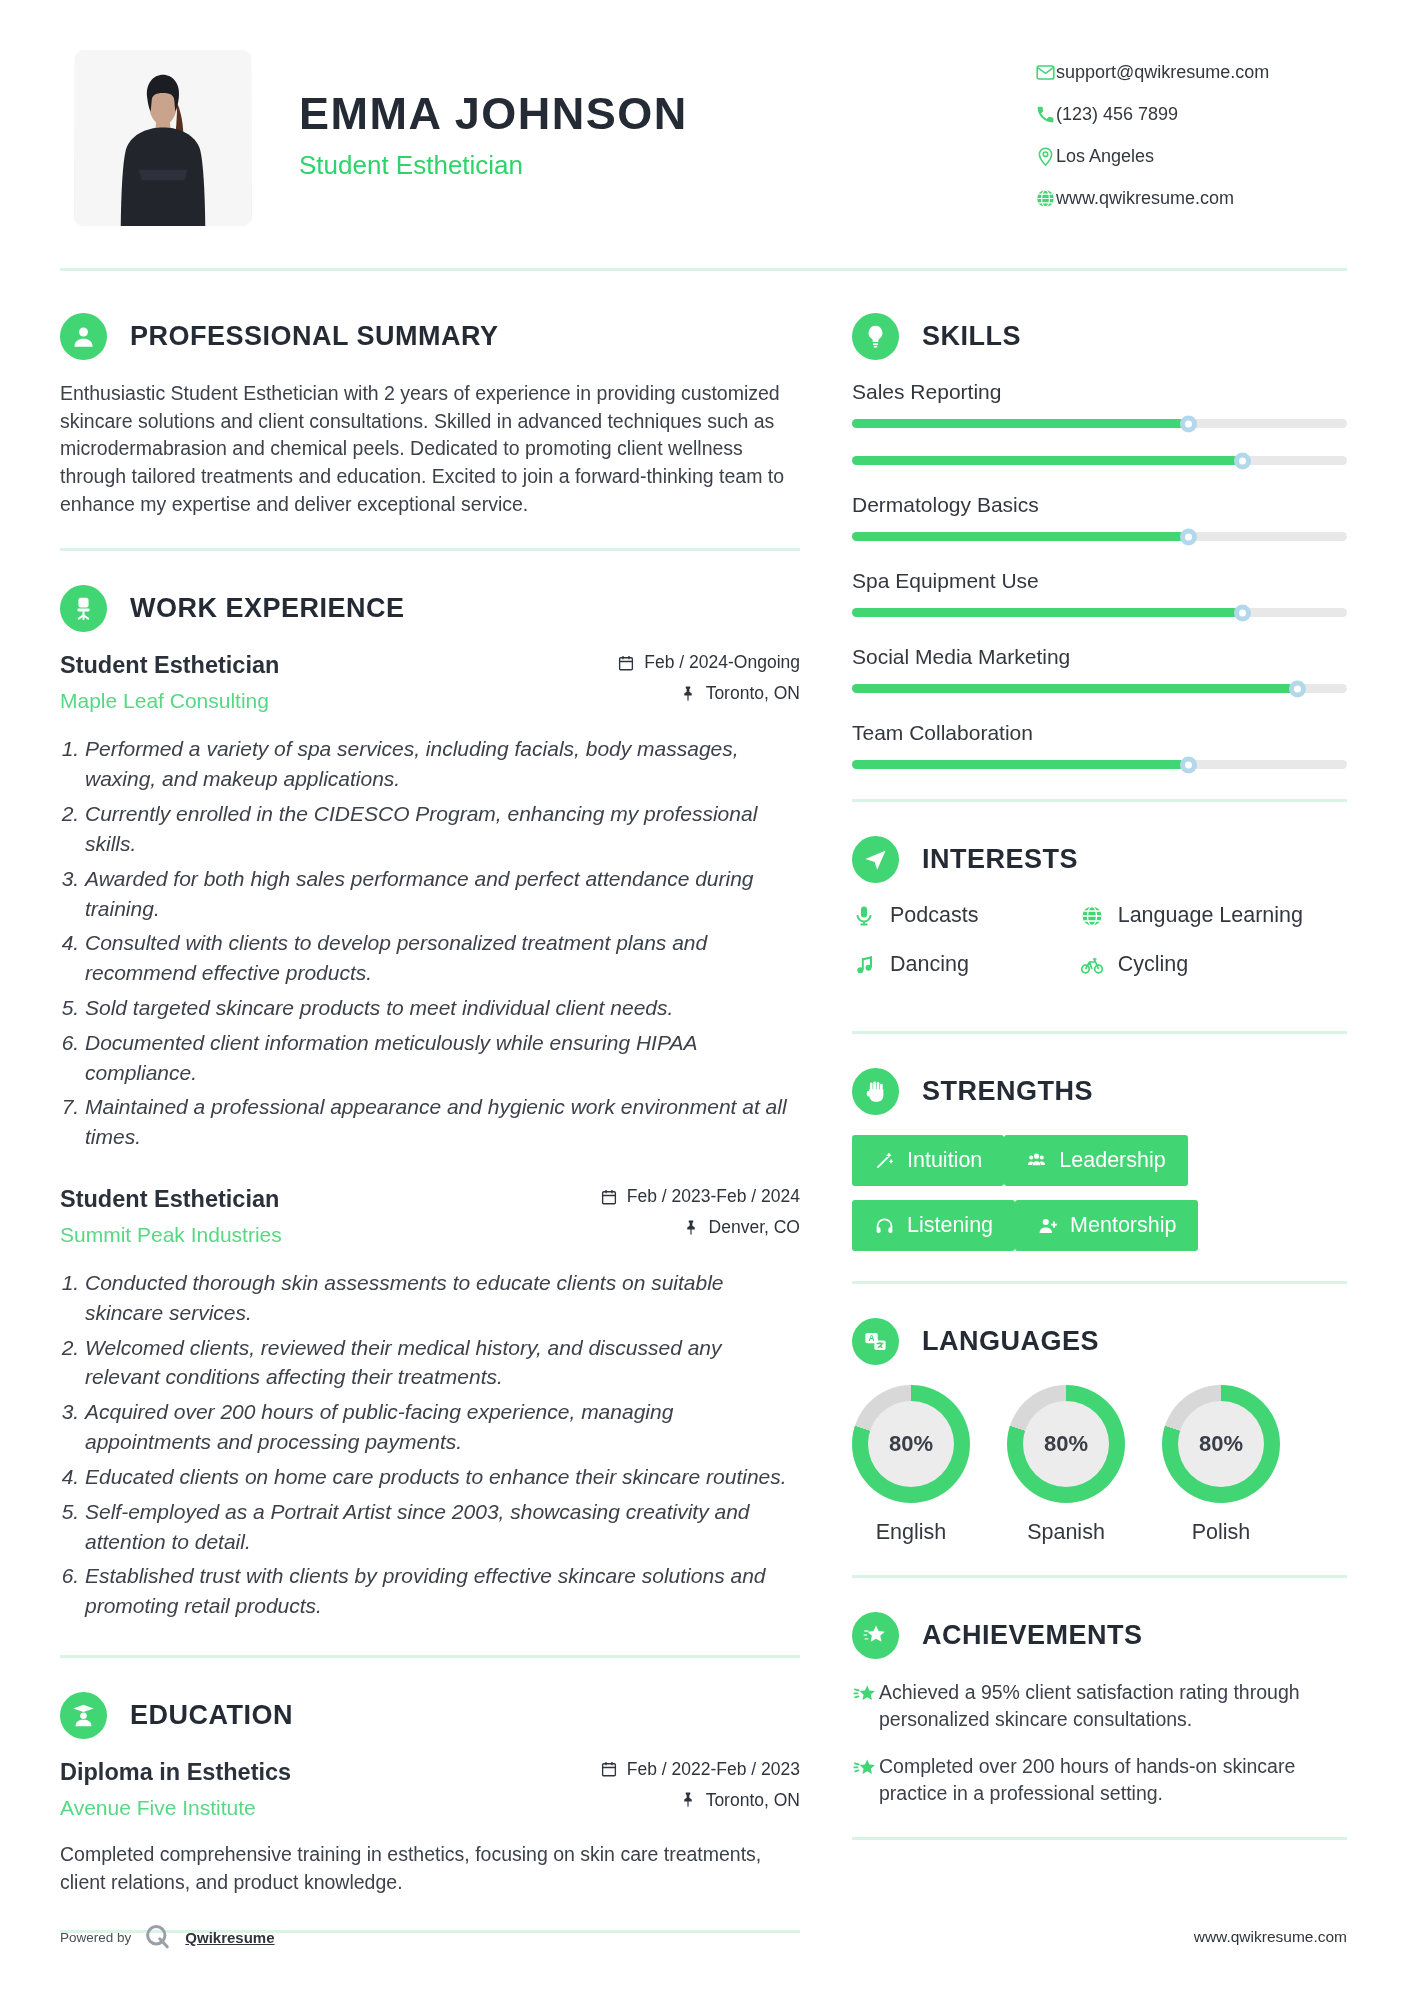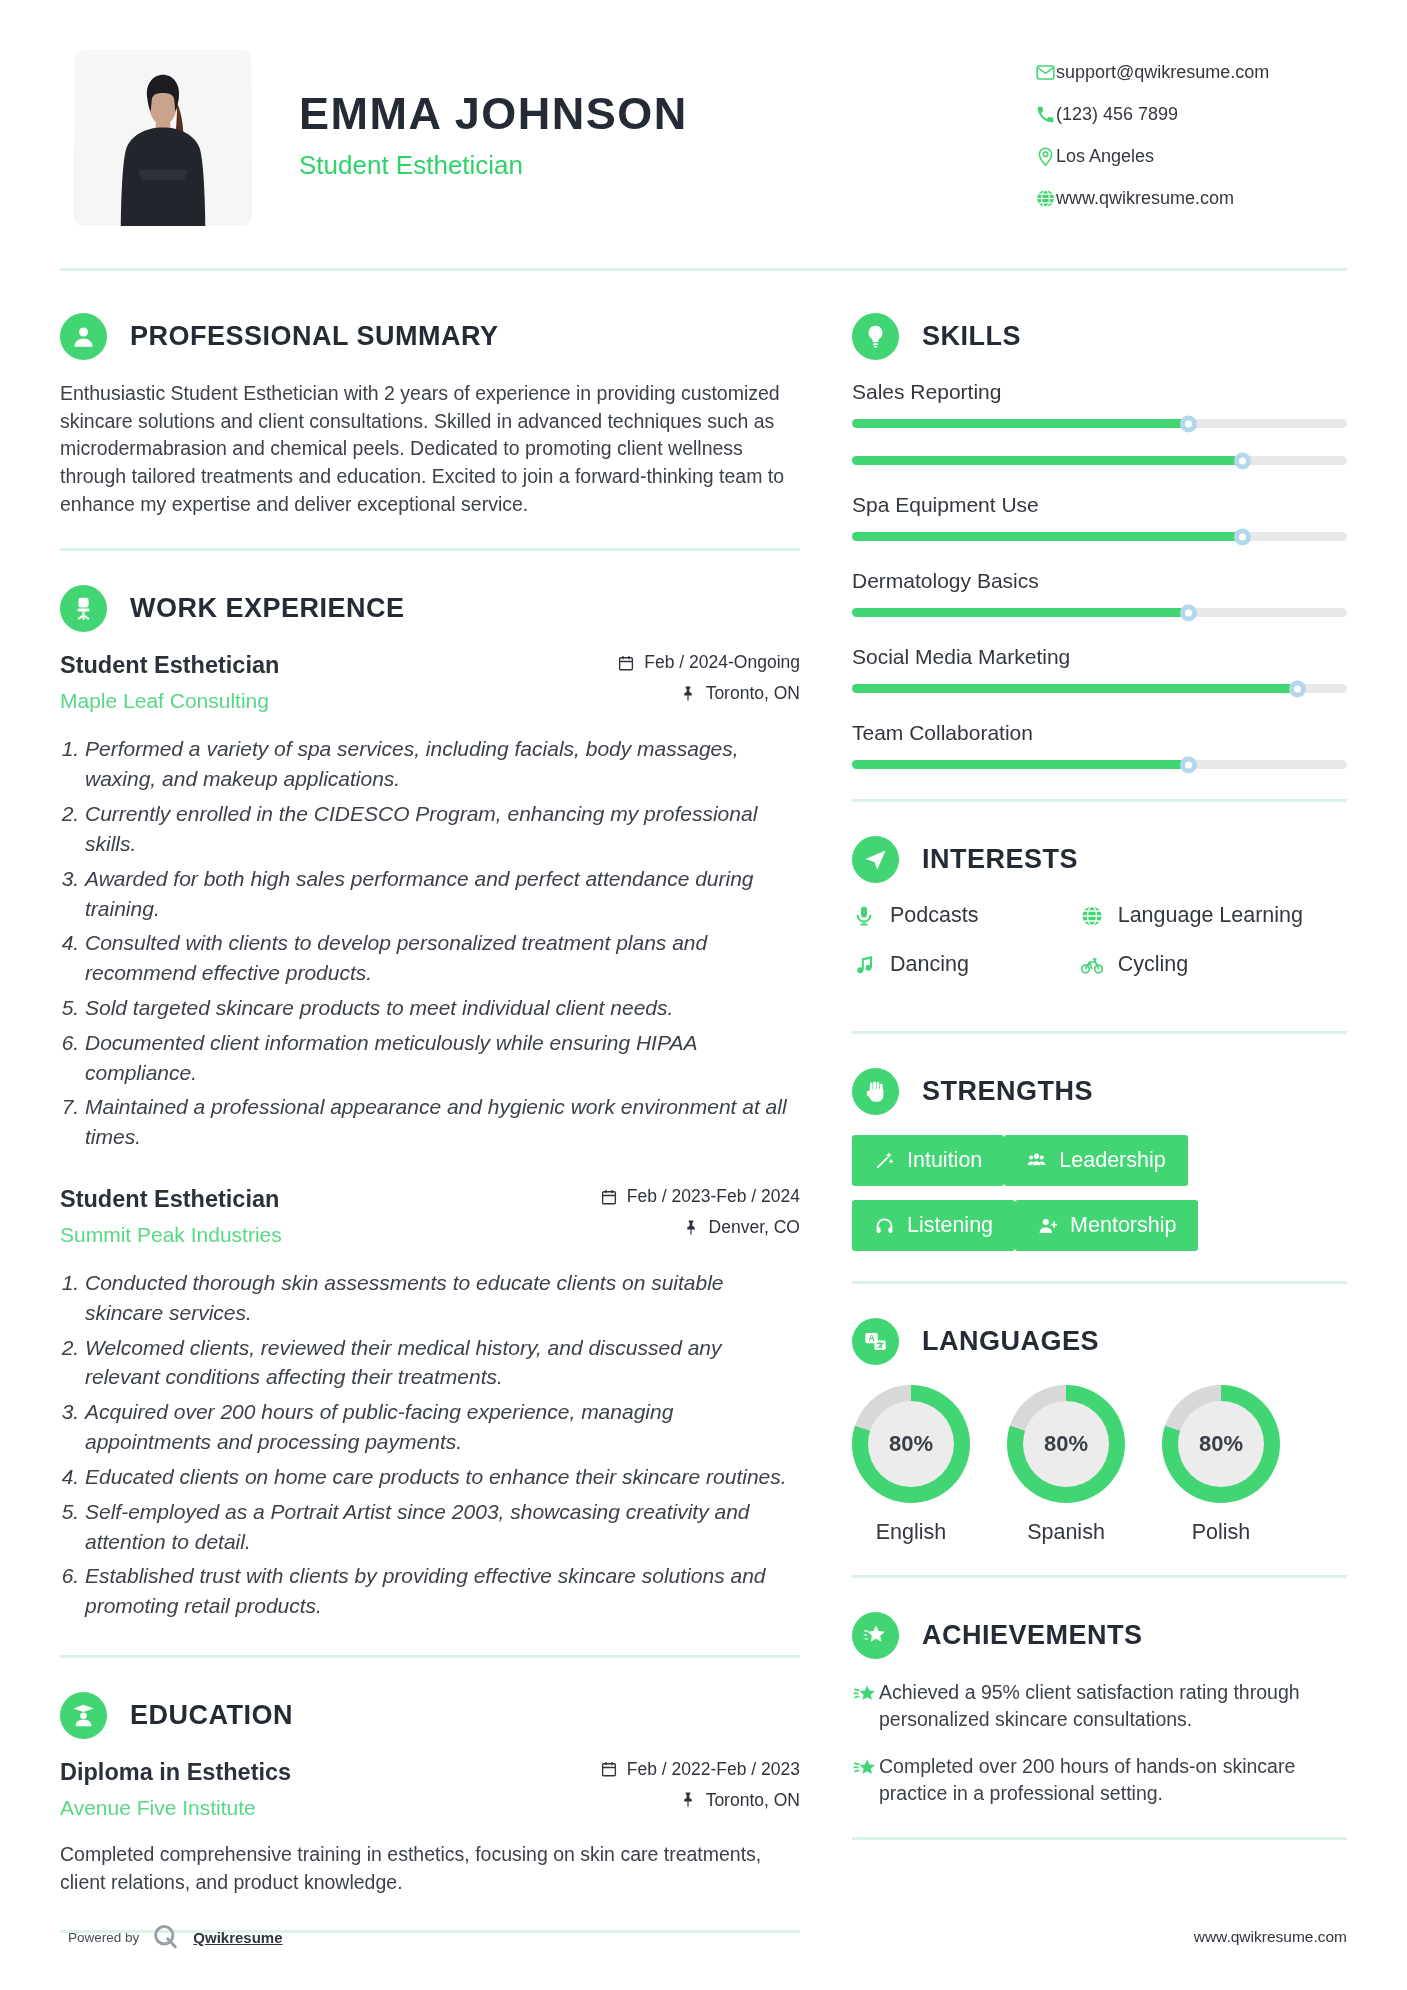--- a/index.html
+++ b/index.html
@@ -68,21 +68,21 @@
   .lang-item { width:118px; text-align:center; }
   .ring { width:118px; height:118px; border-radius:50%; display:flex; align-items:center; justify-content:center; }
   .ring-inner { width:86px; height:86px; border-radius:50%; background:#ececec;
     display:flex; align-items:center; justify-content:center; font-size:22px; font-weight:700; color:#3a3f47; }
   .lang-name { font-size:21.5px; color:#33383f; margin-top:17px; }
   
   .ach-item { display:flex; margin-bottom:19px; }
   .ach-item svg { width:27px; height:27px; flex:0 0 auto; margin-top:2px; }
   .ach-item p { font-size:19.5px; line-height:1.4; color:#3c414a; }
   
-  .footer { position:absolute; left:68px; right:60px; bottom:38px;
+  .footer { position:absolute; left:60px; right:60px; bottom:38px;
     display:flex; align-items:center; justify-content:space-between; }
   .footer-left { display:flex; align-items:center; gap:12px; }
   .powered { font-size:13.5px; color:#4a4f57; }
   .brand-link { font-size:15px; color:#2f343c; text-decoration:underline; font-weight:700; }
   .site-link { font-size:15.5px; color:#2f343c; text-decoration:none; }
   .q-logo svg { width:30px; height:30px; display:block; }
 </style>
 </head>
 <body>
 
@@ -304,32 +304,32 @@
 
           <div class="skill">
             <div class="skill-track">
               <div class="skill-fill" style="width: 78%;">
                 <span class="skill-handle"></span>
               </div>
             </div>
           </div>
 
           <div class="skill">
+            <div class="skill-label">Dermatology Basics</div>
+            <div class="skill-track">
+              <div class="skill-fill" style="width: 67%;">
+                <span class="skill-handle"></span>
+              </div>
+            </div>
+          </div>
+
+          <div class="skill">
             <div class="skill-label">Spa Equipment Use</div>
             <div class="skill-track">
               <div class="skill-fill" style="width: 78%;">
-                <span class="skill-handle"></span>
-              </div>
-            </div>
-          </div>
-
-          <div class="skill">
-            <div class="skill-label">Dermatology Basics</div>
-            <div class="skill-track">
-              <div class="skill-fill" style="width: 67%;">
                 <span class="skill-handle"></span>
               </div>
             </div>
           </div>
 
           <div class="skill">
             <div class="skill-label">Social Media Marketing</div>
             <div class="skill-track">
               <div class="skill-fill" style="width: 89%;">
                 <span class="skill-handle"></span>

